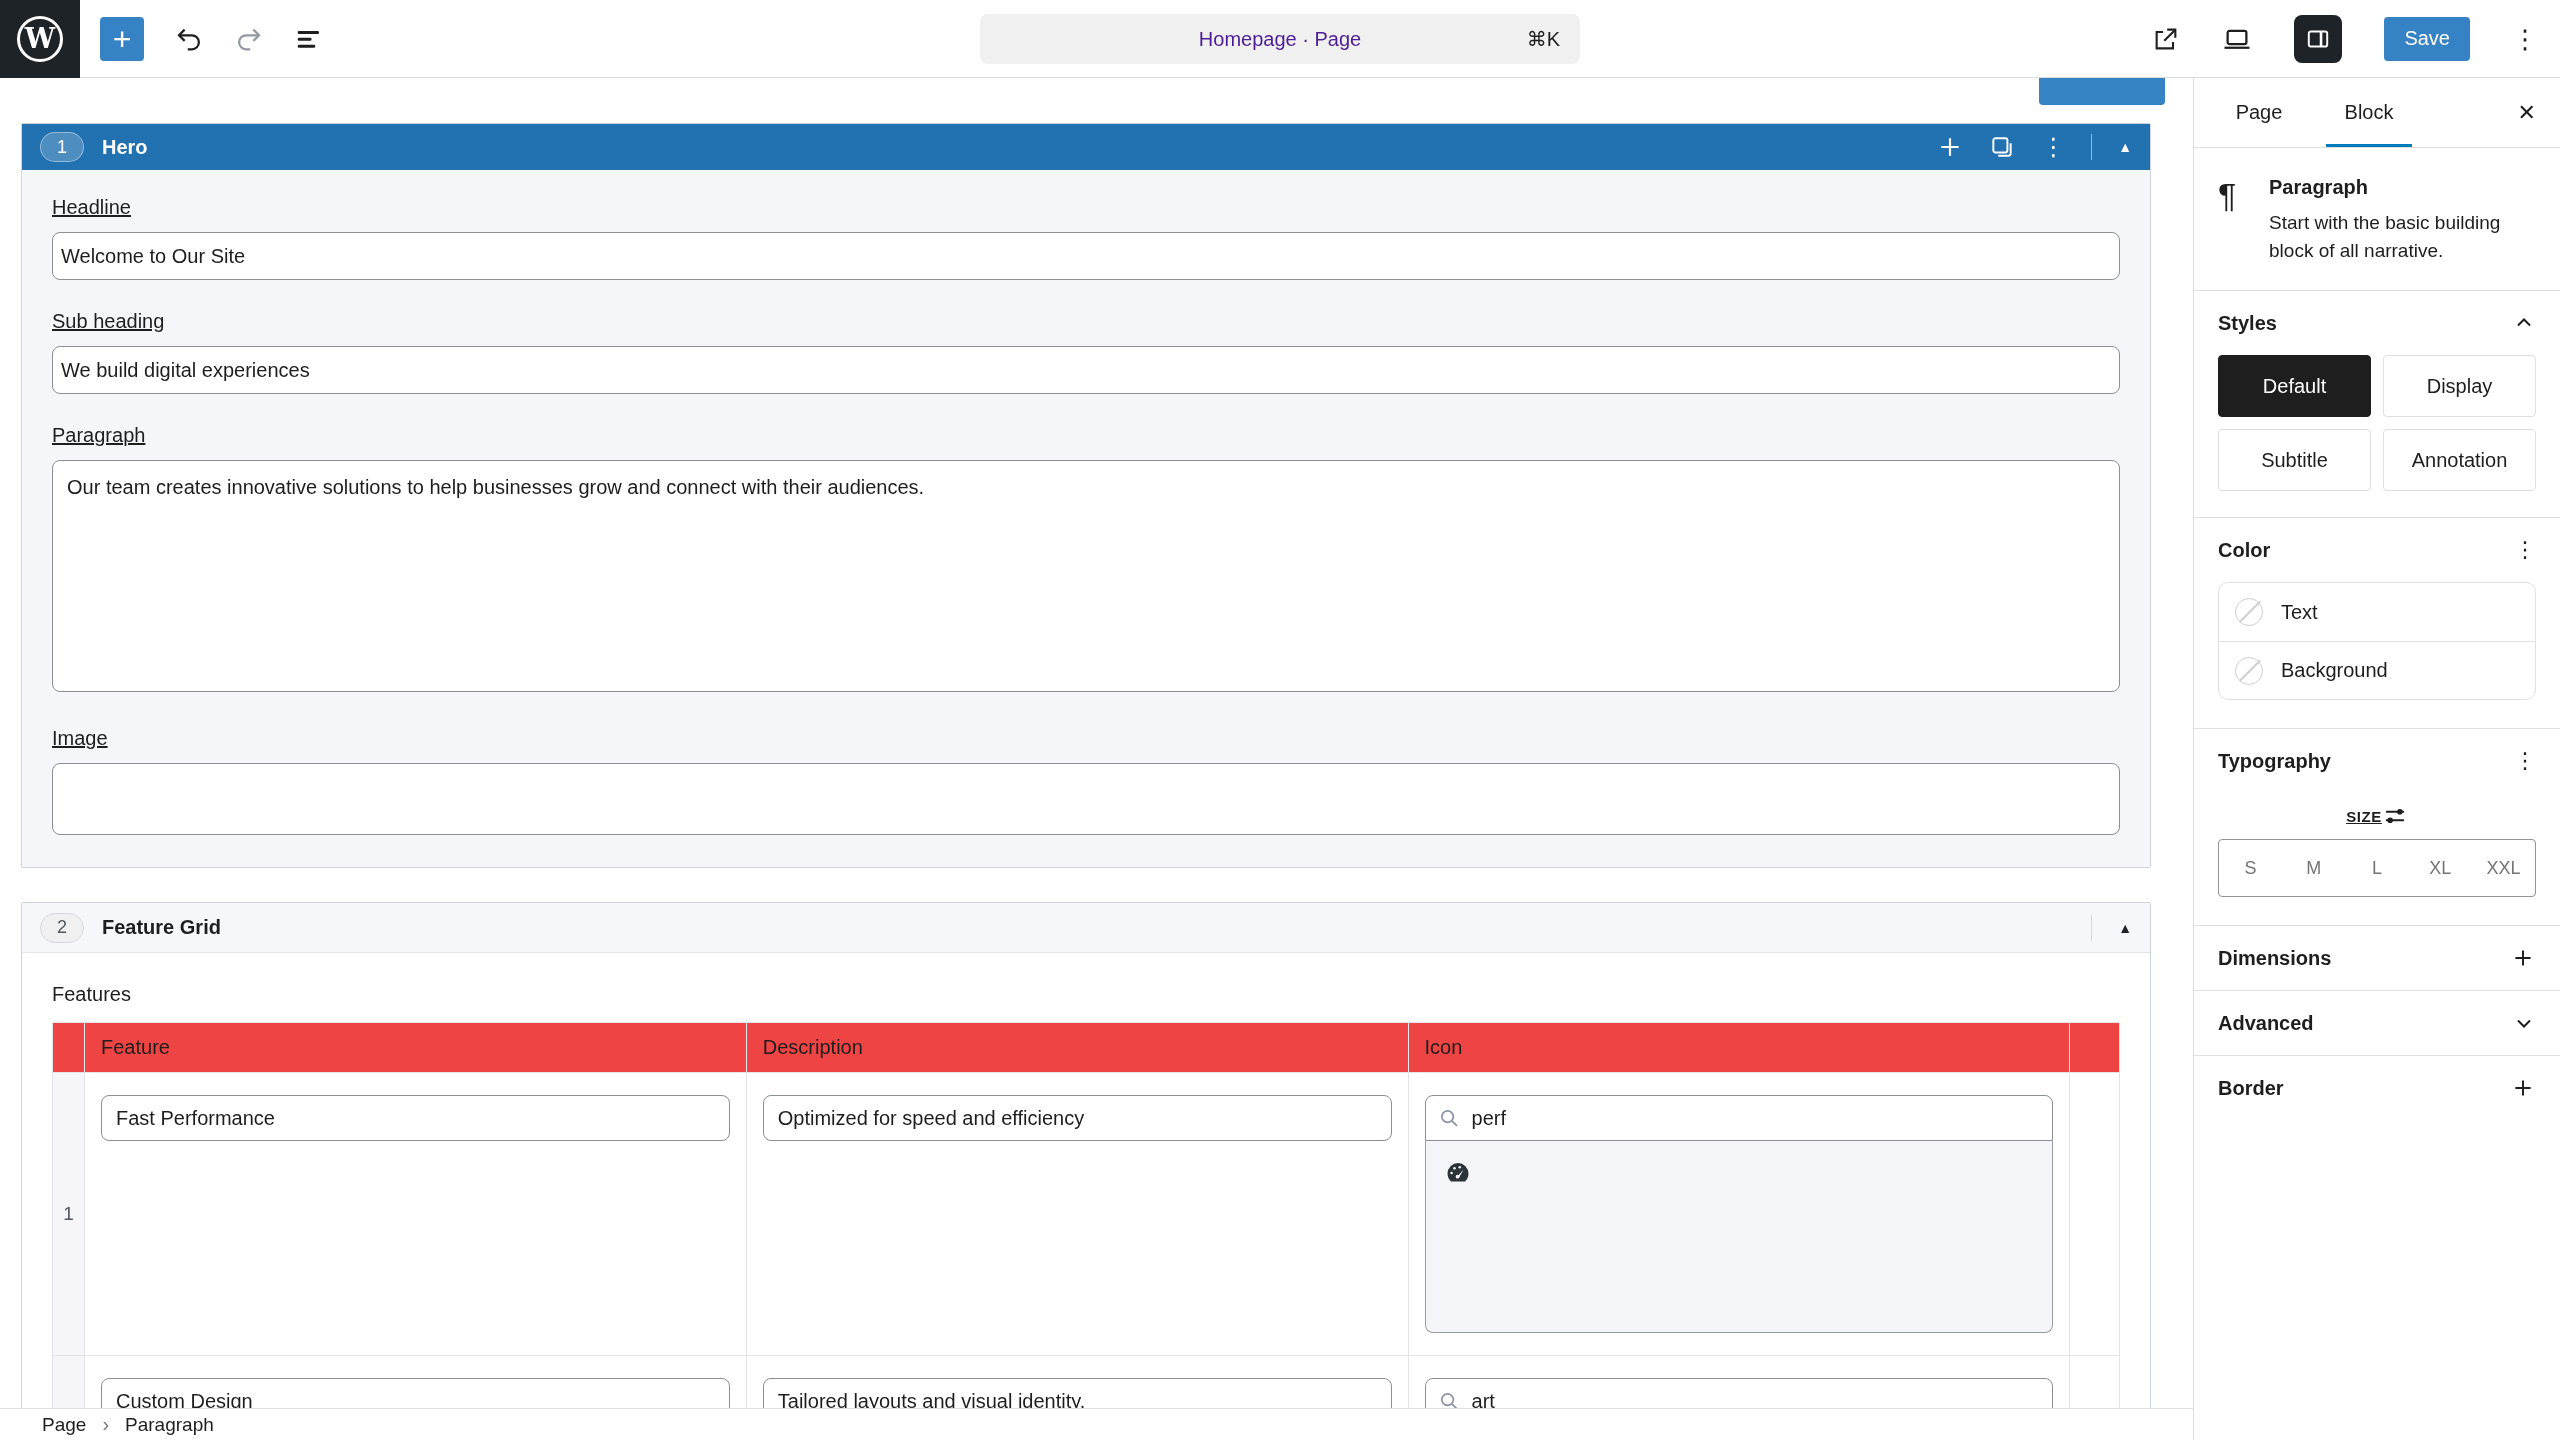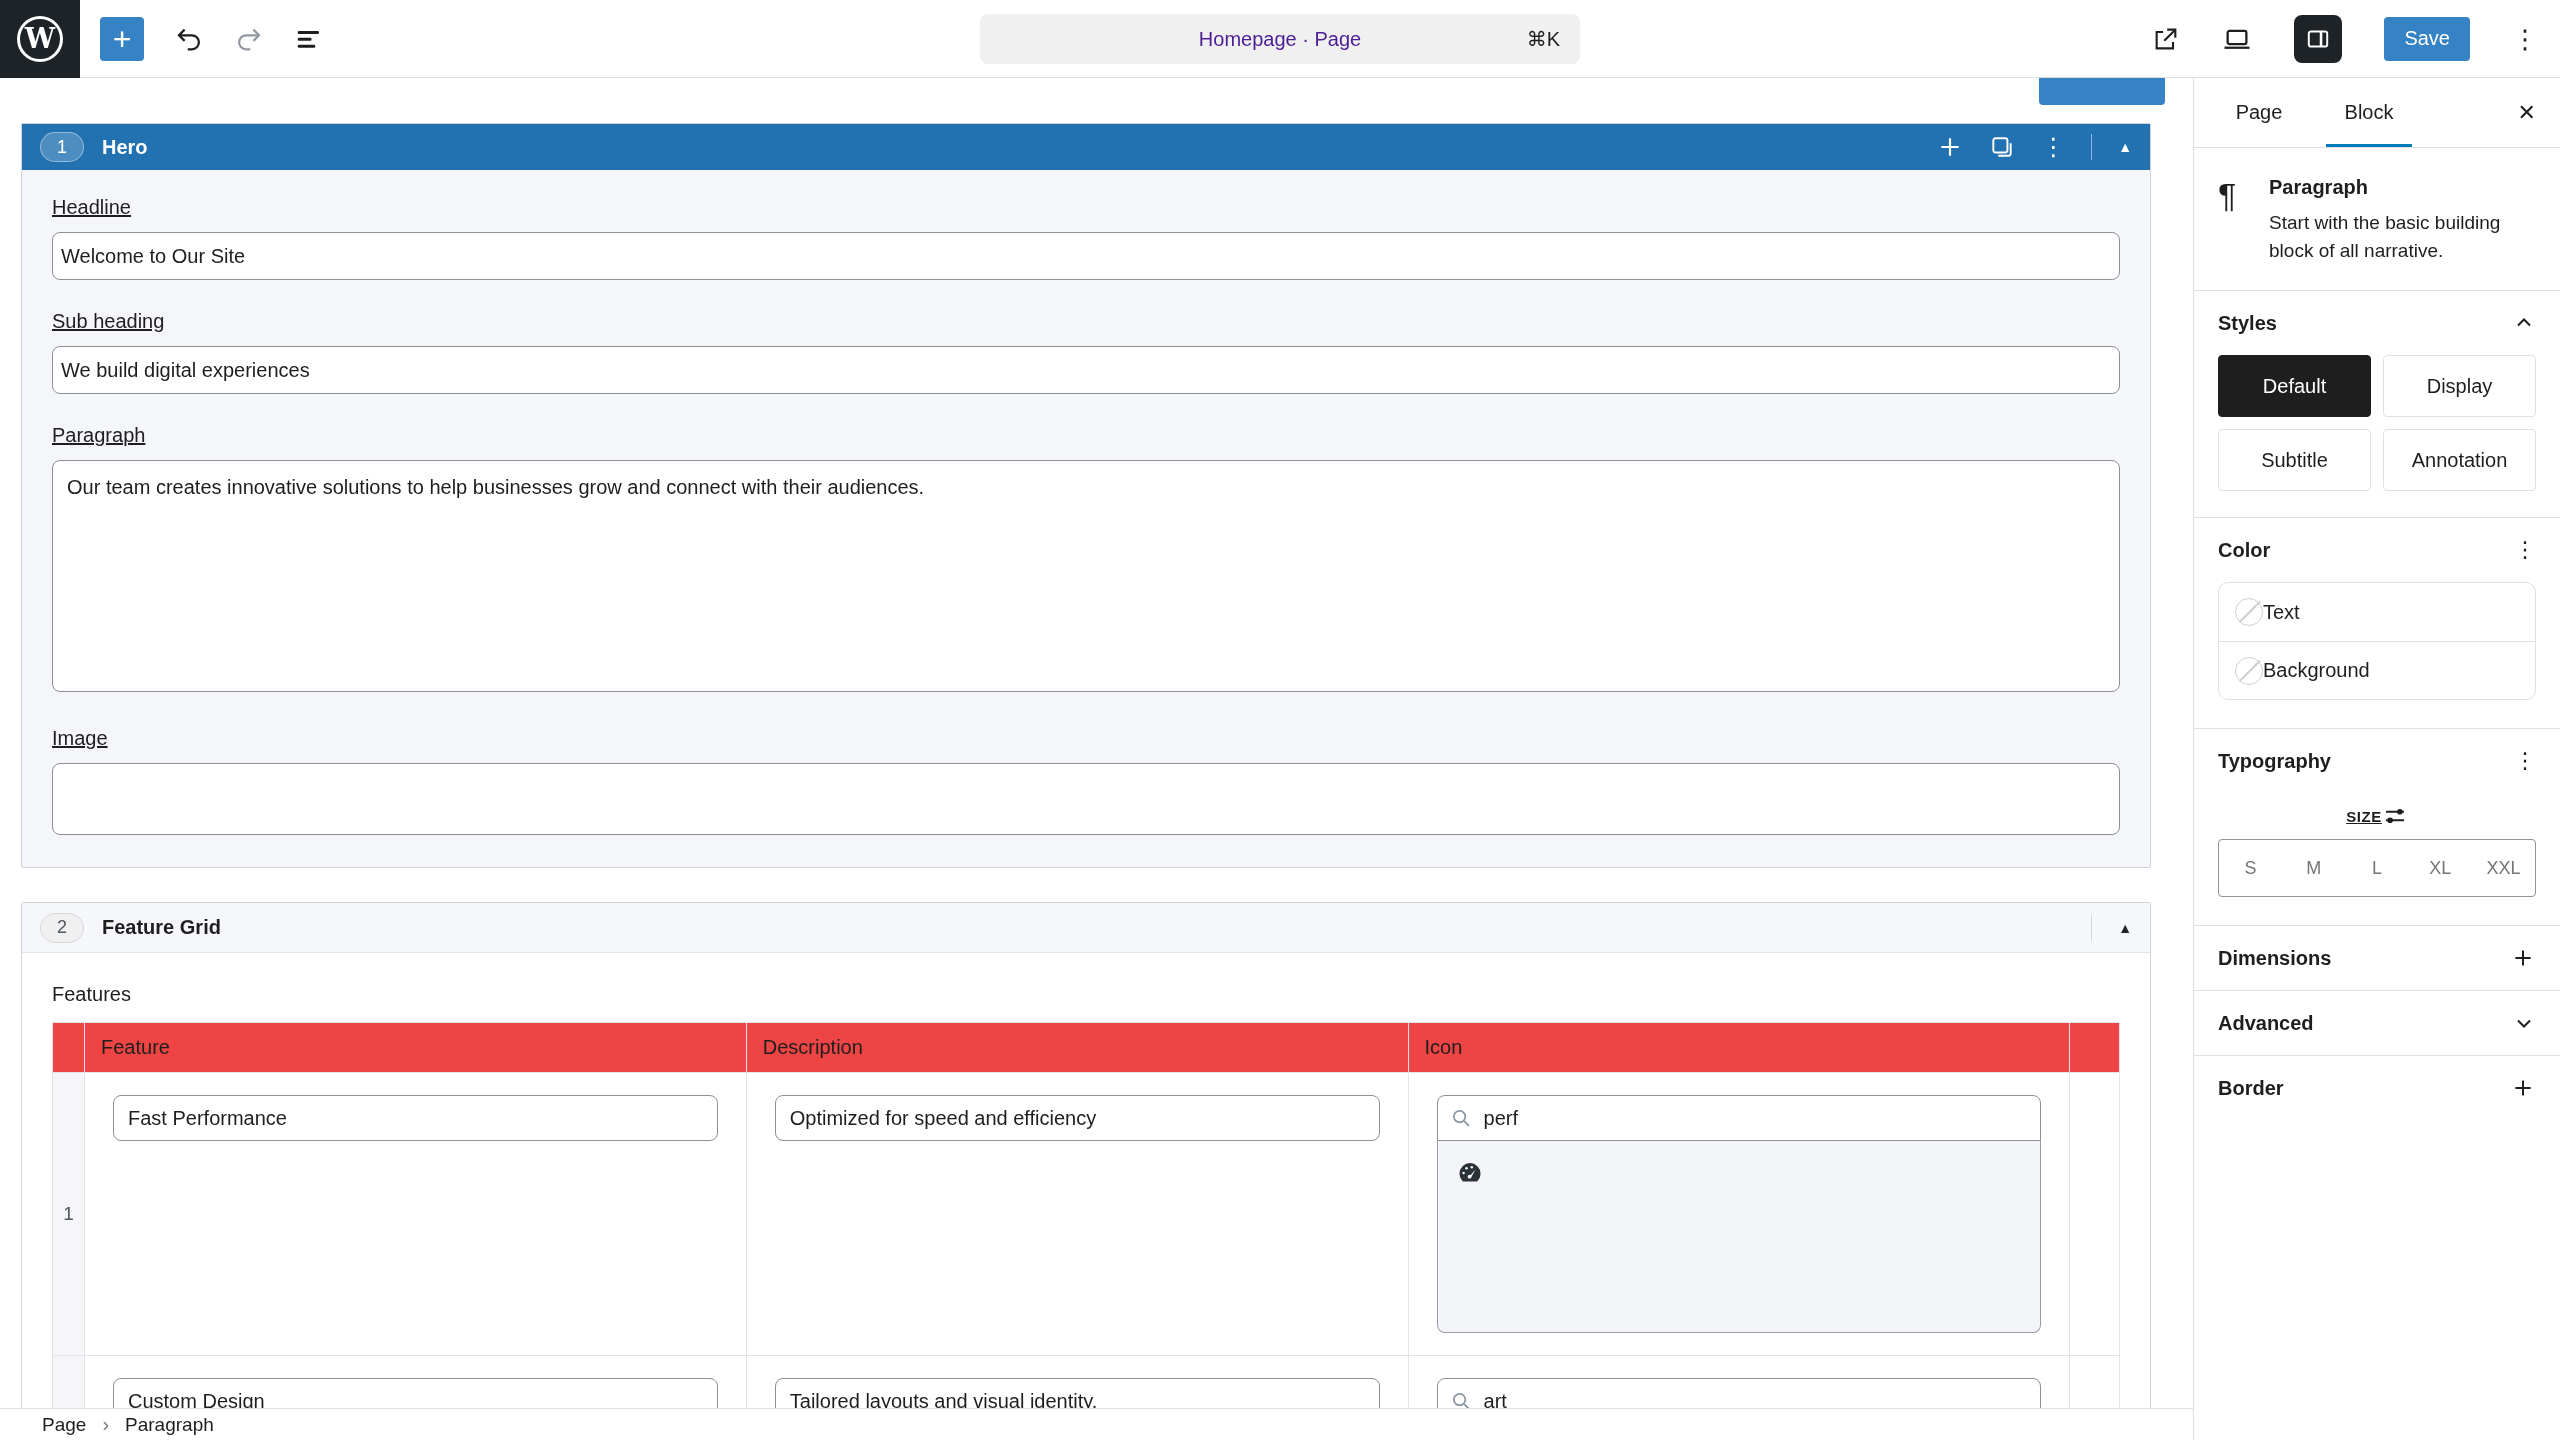--- a/index.html
+++ b/index.html
@@ -53,21 +53,21 @@
   .field-label { display:block; font-size:20px; color:#1e1e1e; margin-bottom:13px;text-decoration:underline; }
   .acf-input { width:100%; height:48px; background:#fff; border:1px solid #8c8f94; border-radius:8px; padding:0 8px; font-size:20px; font-family:inherit; color:#1e1e1e; }
   textarea.acf-input { height:232px; padding:12px 14px; resize:none; line-height:1.4; }
   .acf-input.tall { height:72px; }
 
   
   .repeater-label { display:block; font-size:20px; margin:4px 0 16px 0; }
   table.repeater { width:100%; border-collapse:collapse; table-layout:fixed; }
   table.repeater th, table.repeater td { border:1px solid #e2e4e9; }
   table.repeater th { height:50px; text-align:left; font-weight:normal; font-size:20px; padding:0 16px; background:#ef4444; }
-  td.cell { vertical-align:top; padding:22px 28px; }
+  td.cell { vertical-align:top; padding:22px 16px; }
   tr.rep-row-1 td.cell { height:250px; }
   td.rownum { background:#f6f6f8; text-align:center; vertical-align:middle; color:#50575e; font-size:19px; }
   .col-num { width:32px; } .col-end { width:50px; }
   .rep-input { width:100%; height:46px; background:#fff; border:1px solid #8c8f94; border-radius:8px; padding:0 14px; font-size:20px; font-family:inherit; color:#1e1e1e; }
 
   .icon-search { position:relative; }
   .icon-search .rep-input { padding-left:46px; border-radius:8px 8px 0 0; position:relative; z-index:2; }
   .search-glyph { position:absolute; left:13px; top:12px; z-index:3; color:#8a93a3; }
   .icon-panel { background:#f4f5f9; border:1px solid #979ca4; border-top:none; border-radius:0 0 8px 8px; height:192px; padding:18px; }
   .icon-panel.clipped { height:190px; padding:14px 18px; }
@@ -97,21 +97,21 @@
   .sb-head { height:64px; display:flex; align-items:center; justify-content:space-between; cursor:pointer; }
   .sb-head .sb-title { font-size:20px; font-weight:bold; color:#1e1e1e; }
   .sb-head .sb-action { color:#1e1e1e; display:flex; align-items:center; }
   .sb-kebab { font-size:22px; color:#1e1e1e; line-height:1; }
 
   .styles-grid { display:grid; grid-template-columns:1fr 1fr; gap:12px; margin-bottom:26px; }
   .style-btn { height:62px; border-radius:4px; background:#fff; border:1px solid #e0e0e0; font-size:20px; font-family:inherit; color:#1e1e1e; cursor:pointer; }
   .style-btn.active { background:#1e1e1e; border-color:#1e1e1e; color:#fff; }
 
   .color-box { border:1px solid #e0e0e0; border-radius:10px; margin-bottom:28px; overflow:hidden; }
-  .color-row { height:58px; display:flex; align-items:center; padding:0 16px; cursor:pointer; }
+  .color-row { height:58px; display:flex; align-items:center; gap:18px; padding:0 16px; cursor:pointer; }
   .color-row + .color-row { border-top:1px solid #e0e0e0; }
   .swatch { width:28px; height:28px; border:1.5px solid #cfcfcf; border-radius:50%; position:relative; flex:0 0 auto; }
   .swatch::after { content:""; position:absolute; left:50%; top:-2px; width:1.5px; height:29px; background:#cfcfcf; transform:rotate(45deg); transform-origin:center; }
   .color-label { font-size:20px; }
 
   .size-row { height:46px; display:flex; align-items:center; justify-content:center;text-decoration:underline; }
   .size-label { font-size:15px; font-weight:bold; letter-spacing:.6px; color:#1e1e1e; }
   .seg-control { display:flex; border:1px solid #949494; border-radius:4px; height:58px; margin-bottom:28px; overflow:hidden; }
   .seg { flex:1; display:flex; align-items:center; justify-content:center; font-size:18px; color:#757575; cursor:pointer; }
 

